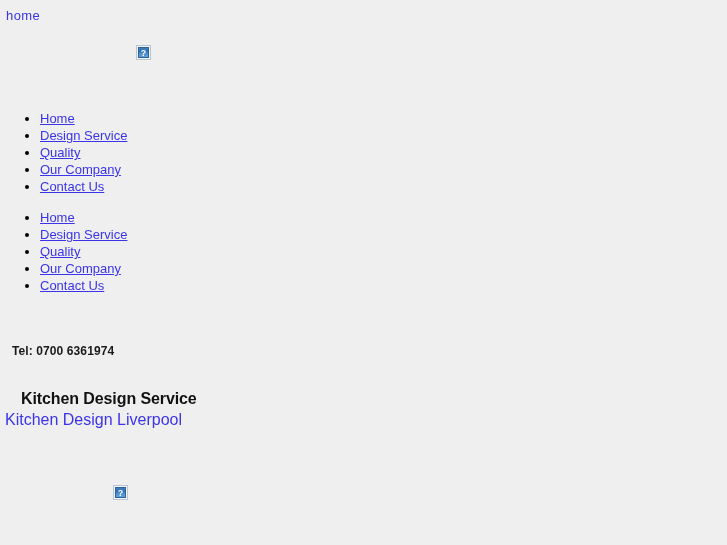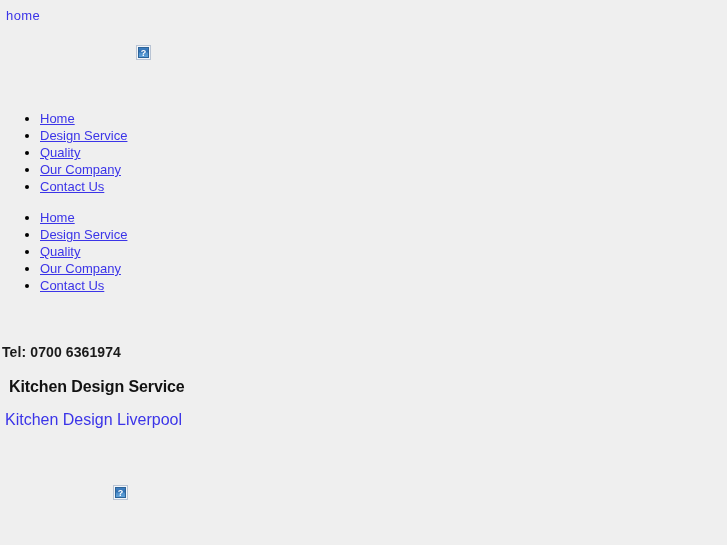--- a/index.html
+++ b/index.html
@@ -93,33 +93,33 @@
   }
   .nav-list li a {
     color: #3b34e8;
     text-decoration: underline;
     font-size: 13px;
   }
 
   
   .tel-line {
     position: absolute;
-    left: 2px;
+    left: 12px;
     top: 344px;
-    font-size: 14px;
+    font-size: 12px;
     font-weight: bold;
     color: #1a1a1a;
     letter-spacing: 0.1px;
   }
 
   .page-title {
     position: absolute;
     left: 5px;
     top: 374px;
-    margin: 4px;
+    margin: 16px;
     font-size: 16px;
     font-weight: bold;
     color: #121212;
     letter-spacing: -0.1px;
   }
 
   .footer-link {
     position: absolute;
     left: 5px;
     top: 411px;

